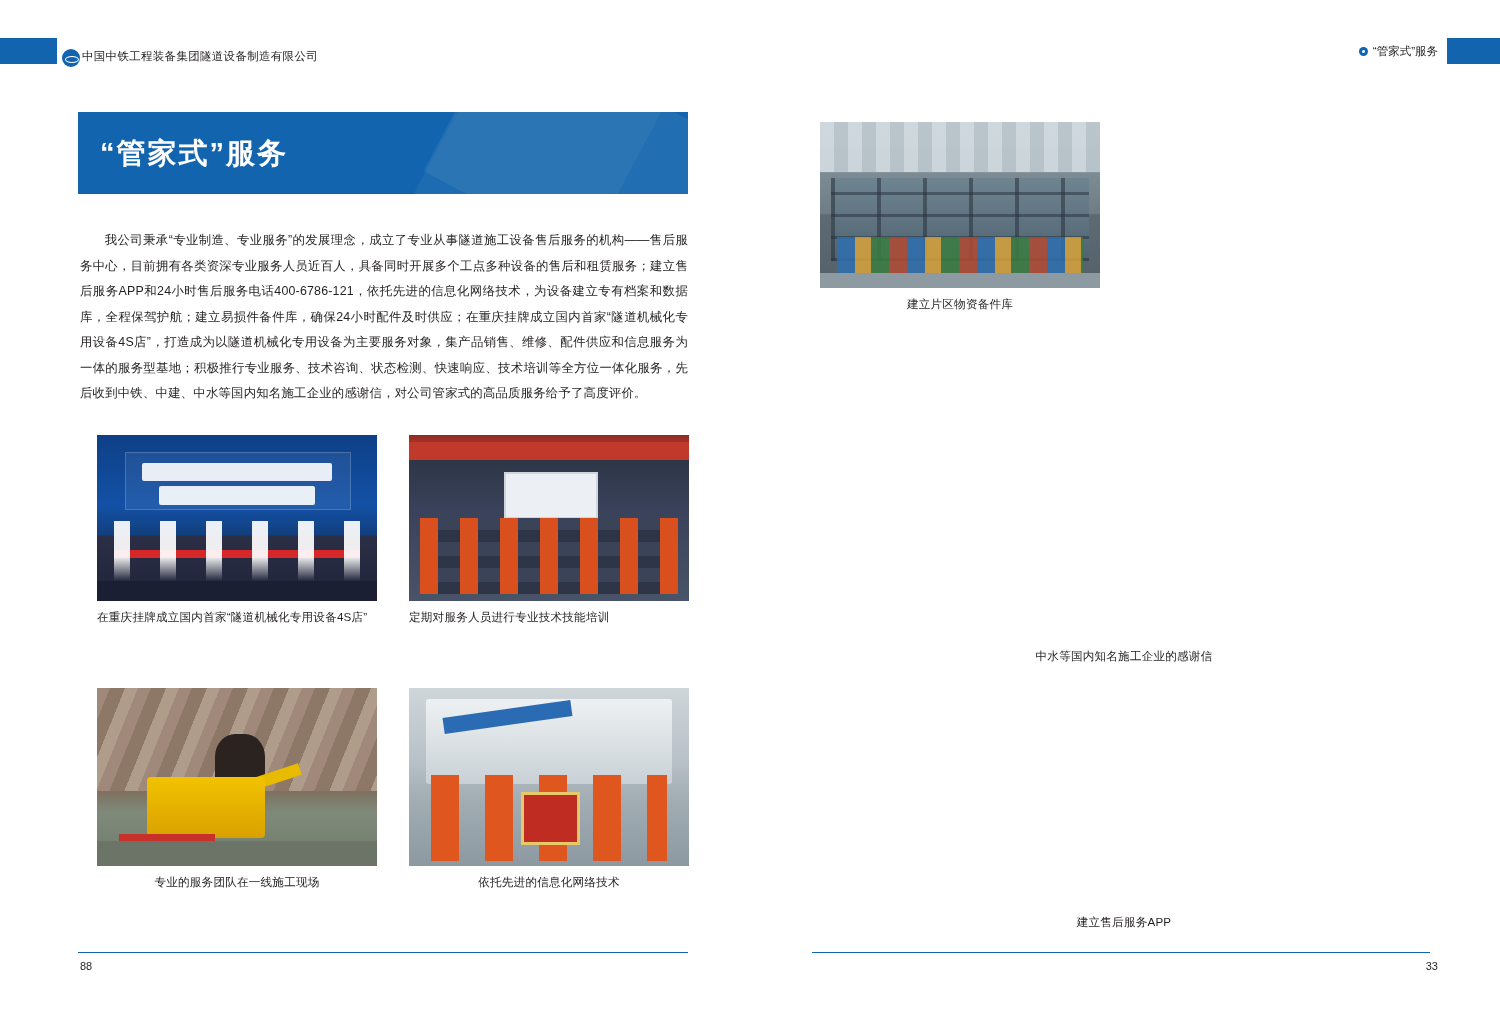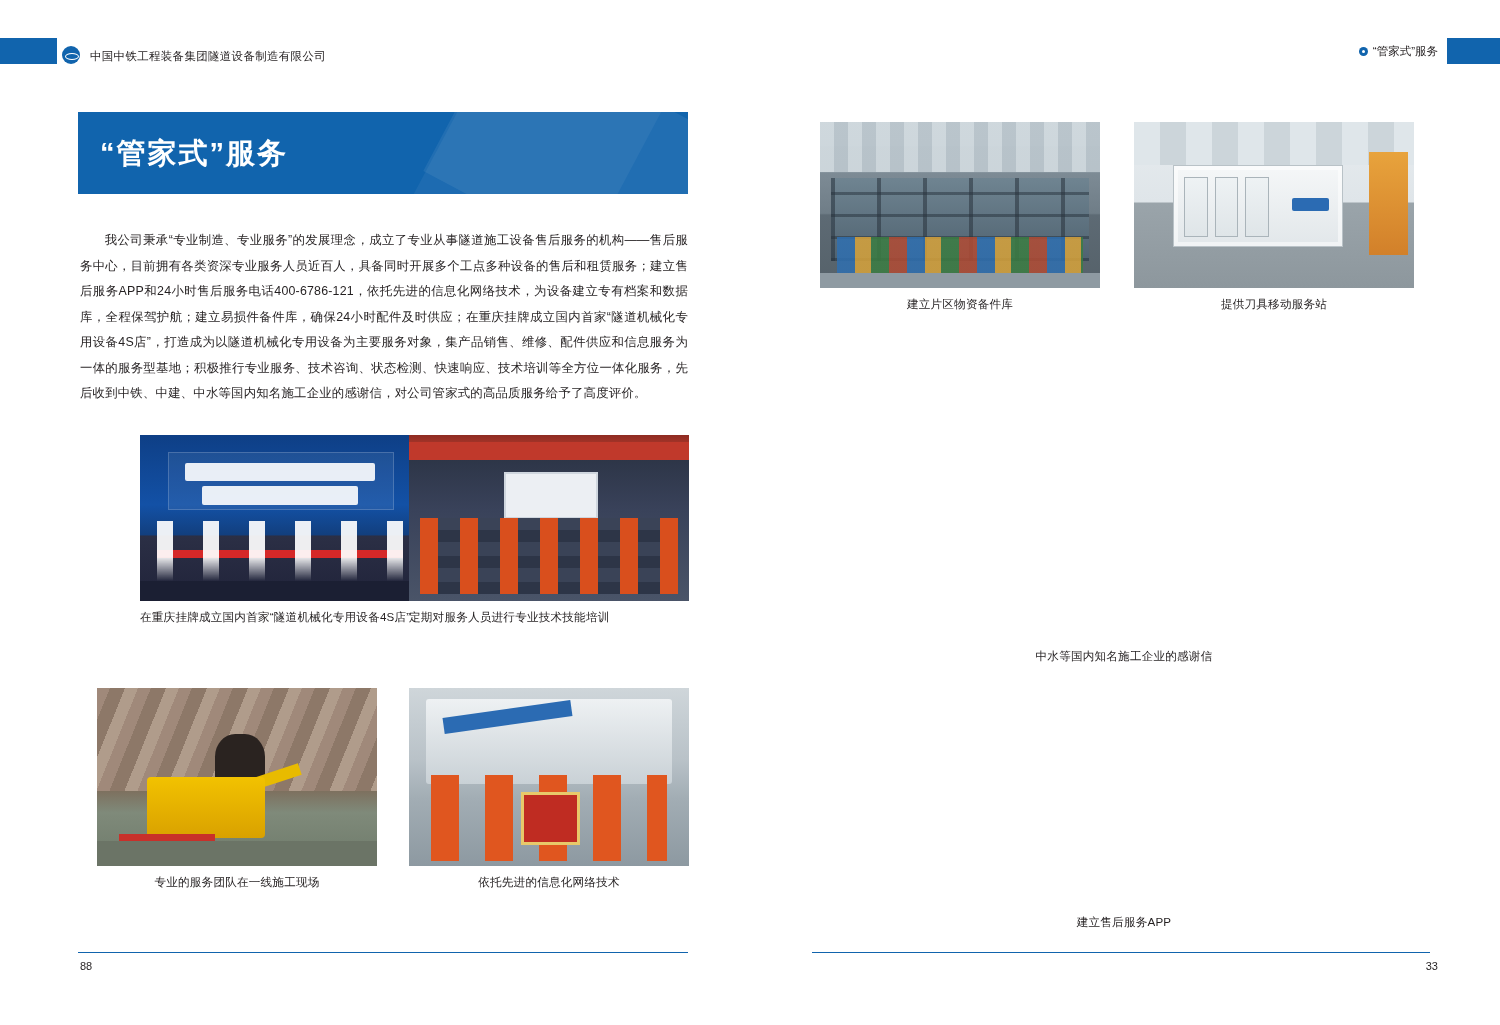--- a/index.html
+++ b/index.html
@@ -35,25 +35,25 @@
     background: #1164ad;
   }
   .header .whitegap {
     position: absolute;
     left: 57px; top: 0;
     width: 1390px; height: 26px;
     background: #ffffff;
   }
   .header-left {
     position: absolute;
-    left: 62px; top: 0;
+    left: 62px; top: 11px;
     height: 26px;
     display: flex;
-    align-items: flex-end;
-    gap: 10px;
+    align-items: flex-start;
+    gap: 2px;
   }
   .logo-mark {
     width: 18px; height: 18px;
     border-radius: 50%;
     background: #1164ad;
     position: relative;
     flex: 0 0 auto;
   }
   .logo-mark::after {
     content: "";
@@ -364,21 +364,21 @@
   <div class="col-left">
 
     <div class="title-band">
       <div class="sheen"></div>
       <div class="sheen2"></div>
       <div class="title-text">“管家式”服务</div>
     </div>
 
     <div class="body-copy">我公司秉承“专业制造、专业服务”的发展理念，成立了专业从事隧道施工设备售后服务的机构——售后服务中心，目前拥有各类资深专业服务人员近百人，具备同时开展多个工点多种设备的售后和租赁服务；建立售后服务APP和24小时售后服务电话400-6786-121，依托先进的信息化网络技术，为设备建立专有档案和数据库，全程保驾护航；建立易损件备件库，确保24小时配件及时供应；在重庆挂牌成立国内首家“隧道机械化专用设备4S店”，打造成为以隧道机械化专用设备为主要服务对象，集产品销售、维修、配件供应和信息服务为一体的服务型基地；积极推行专业服务、技术咨询、状态检测、快速响应、技术培训等全方位一体化服务，先后收到中铁、中建、中水等国内知名施工企业的感谢信，对公司管家式的高品质服务给予了高度评价。</div>
 
-    <div class="fig" style="left:97px; top:435px; width:280px;margin-left:43px;">
+    <div class="fig" style="left:97px; top:435px; width:280px;">
       <div class="ph ph-ceremony" style="width:280px;height:166px;">
         <div class="banner"></div>
         <div class="line1"></div>
         <div class="line2"></div>
         <div class="ribbon"></div>
         <div class="people"></div>
         <div class="stage"></div>
       </div>
       <div class="cap left">在重庆挂牌成立国内首家“隧道机械化专用设备4S店”</div>
     </div>
@@ -424,33 +424,20 @@
     <div class="fig-r" style="left:70px; top:114px; width:280px;">
       <div class="ph ph-warehouse" style="width:280px;height:166px;position:relative;overflow:hidden;">
         <div class="roof"></div>
         <div class="racks"></div>
         <div class="boxes"></div>
         <div class="floor"></div>
       </div>
       <div class="cap">建立片区物资备件库</div>
     </div>
 
-    <div class="fig-r" style="left:384px; top:114px; width:280px;">
-      <div class="ph ph-container" style="width:280px;height:166px;position:relative;overflow:hidden;">
-        <div class="wall"></div>
-        <div class="orange"></div>
-        <div class="unit">
-          <div class="door" style="left:6%;"></div>
-          <div class="door" style="left:24%;"></div>
-          <div class="door" style="left:42%;"></div>
-          <div class="logo"></div>
-        </div>
-      </div>
-      <div class="cap">提供刀具移动服务站</div>
-    </div>
 
     <div class="fig-r" style="left:70px; top:632px; width:608px;">
       <div class="cap">中水等国内知名施工企业的感谢信</div>
     </div>
 
     <div class="fig-r" style="left:70px; top:898px; width:608px;">
       <div class="cap">建立售后服务APP</div>
     </div>
 
     <div class="footer-rule" style="left:62px; top:952px; width:618px;"></div>

